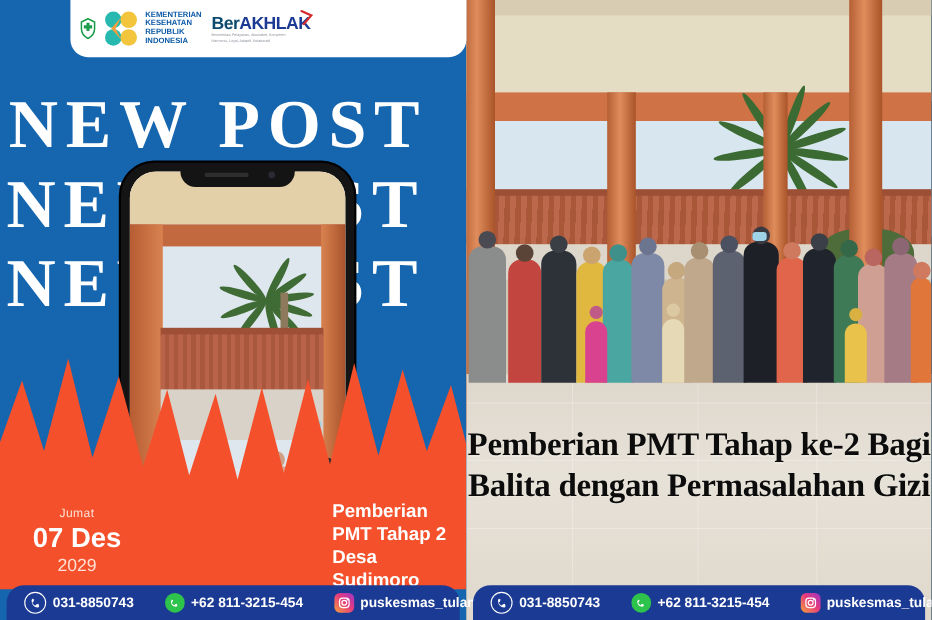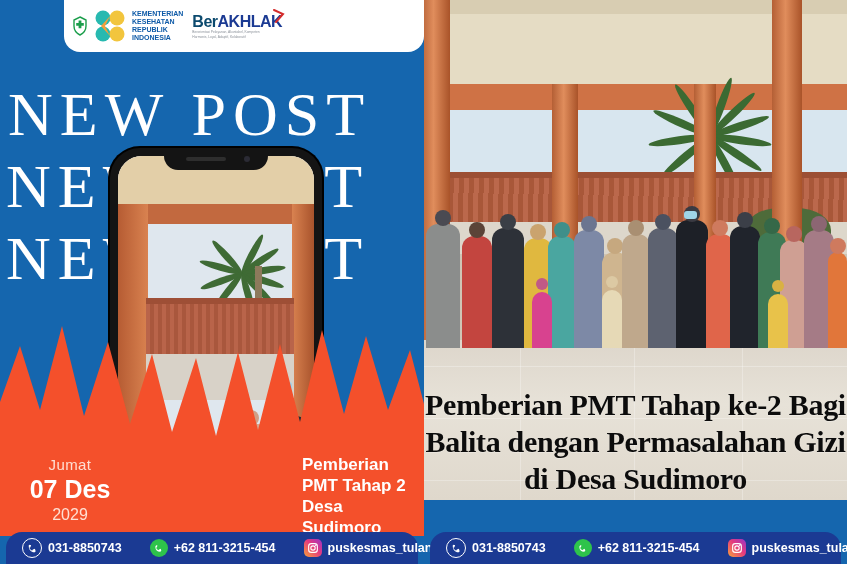--- a/index.html
+++ b/index.html
@@ -6,21 +6,21 @@
   body{font-family:"Liberation Sans",sans-serif;}
 
   .poster{position:relative;width:847px;height:564px;overflow:hidden;background:#1566AE;}
 
   
   .left-panel{position:absolute;left:0;top:0;width:424px;height:564px;background:#1566AE;overflow:hidden;}
 
   
   .newpost-stack{position:absolute;left:0;top:78px;width:424px;height:220px;overflow:hidden;}
   .np-row{font-family:"Liberation Serif",serif;color:#fff;font-size:62px;letter-spacing:7px;
-          font-weight:400;white-space:nowrap;line-height:72px;padding-left:8px;}
+          font-weight:700;white-space:nowrap;line-height:72px;padding-left:8px;}
   .np-row.r2{padding-left:6px;}
   .np-row.r3{padding-left:6px;}
 
   
   .phone{position:absolute;left:110px;top:148px;width:212px;height:392px;
          background:#141414;border-radius:30px 30px 0 0;box-shadow:0 0 0 2px #000;overflow:hidden;z-index:6;}
   .phone-screen{position:absolute;left:8px;top:8px;right:8px;bottom:0;border-radius:24px 24px 0 0;overflow:hidden;background:#cdbfae;}
   .notch{position:absolute;left:50%;top:0;transform:translateX(-50%);width:104px;height:22px;
          background:#141414;border-radius:0 0 14px 14px;z-index:3;}
   .notch .speaker{position:absolute;left:22px;top:9px;width:40px;height:4px;background:#2e2e2e;border-radius:3px;}
@@ -45,29 +45,29 @@
   .pp .hd{position:absolute;left:50%;transform:translateX(-50%);top:-14px;width:16px;height:16px;border-radius:50%;}
   .box1{position:absolute;left:34px;bottom:42px;width:44px;height:32px;background:#c9a06a;border:2px solid #a9804c;transform:rotate(-4deg);}
   .box2{position:absolute;right:34px;bottom:48px;width:46px;height:32px;background:#ded6c4;border:2px solid #b9ae99;transform:rotate(3deg);}
   .mask{position:absolute;width:13px;height:8px;background:#9fd4e8;border-radius:3px;}
 
   
   .burst{position:absolute;left:0;bottom:28px;width:424px;height:230px;z-index:7;}
   .burst svg{display:block;width:100%;height:100%;}
 
   .date-block{position:absolute;left:22px;bottom:40px;width:96px;text-align:center;z-index:9;color:#fff;}
-  .date-day{font-size:15px;color:#ffdfd3;letter-spacing:.4px;}
+  .date-day{font-size:11px;color:#ffdfd3;letter-spacing:.4px;}
   .date-main{font-size:25px;font-weight:bold;line-height:30px;margin:1px 0 0;}
   .date-year{font-size:16px;color:#ffdfd3;margin-top:2px;}
 
   .left-caption{position:absolute;right:10px;bottom:26px;width:112px;z-index:9;color:#fff;
                 font-size:17px;font-weight:bold;line-height:21px;}
 
   
-  .right-panel{position:absolute;left:424px;top:0;width:423px;height:500px;overflow:hidden;background:#cfc5b5;}
+  .right-panel{position:absolute;left:424px;top:0;width:423px;height:564px;overflow:hidden;background:#cfc5b5;}
   .r-ceil{position:absolute;left:0;top:0;width:100%;height:92px;background:#e5dcc4;}
   .r-ceil2{position:absolute;left:0;top:0;width:100%;height:14px;background:#d8cdb2;}
   .r-beam{position:absolute;left:0;top:84px;width:100%;height:26px;background:#cf7245;}
   .r-open{position:absolute;left:0;top:110px;width:100%;height:105px;background:#d8e6ef;}
   .r-col{position:absolute;top:84px;height:300px;background:linear-gradient(90deg,#b45f35,#e08d5c 45%,#a95329);}
   .r-col.c0{left:-4px;width:30px;top:0;height:390px;}
   .r-col.c1{left:128px;width:26px;}
   .r-col.c2{left:270px;width:22px;}
   .r-col.c3{left:348px;width:30px;top:0;height:390px;}
   .r-roof{position:absolute;left:0;right:0;top:178px;height:46px;
@@ -295,21 +295,20 @@
           <span class="hd" style="background:#8c6673;"></span>
         </div>
       <div class="pp" style="left:404px;width:19px;height:96px;background:#e1763a;">
           <span class="hd" style="background:#cf7a5e;"></span>
         </div>
     </div>
 
     <div class="headline">
       <div>Pemberian PMT Tahap ke-2 Bagi</div>
       <div>Balita dengan Permasalahan Gizi</div>
-      <div>di Desa Sudimoro</div>
     </div>
   </div>
 
   <div class="logostrip">
 
 
     <div class="logo">
       <svg width="16" height="20" viewBox="0 0 16 20">
         <path d="M8 1l6 3v6c0 4-3 7.5-6 9c-3-1.5-6-5-6-9V4z" fill="#fff" stroke="#1b9e4b" stroke-width="1.4"></path>
         <path d="M6.6 4.6h2.8v2.4h2.4v2.8H9.4v2.4H6.6V9.8H4.2V7h2.4z" fill="#1b9e4b"></path>

